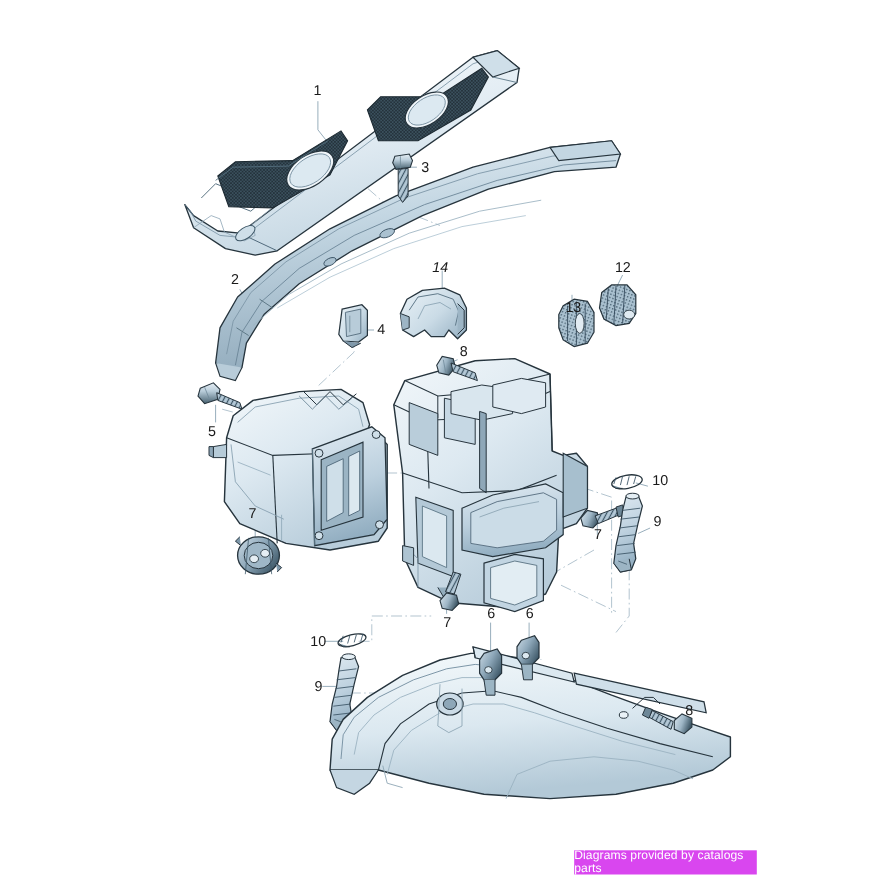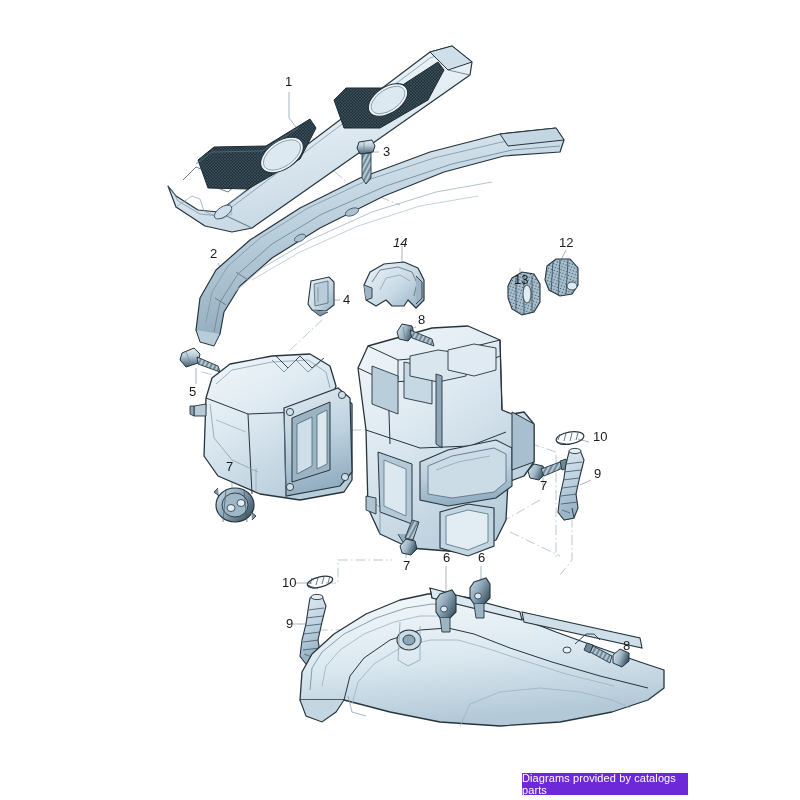--- a/index.html
+++ b/index.html
@@ -37,21 +37,21 @@
     line-height: 1;
     white-space: nowrap;
     user-select: none;
   }
   #watermark {
     position: absolute;
     left: 522px;
     top: 773px;
     width: 166px;
     height: 22px;
-    background: #6d28d9;
+    background: #d946ef;
     color: #ffffff;
     font-family: "Liberation Sans", sans-serif;
     font-size: 11px;
     letter-spacing: 0.1px;
     display: flex;
     align-items: center;
     justify-content: center;
   }
 </style>
 </head>

